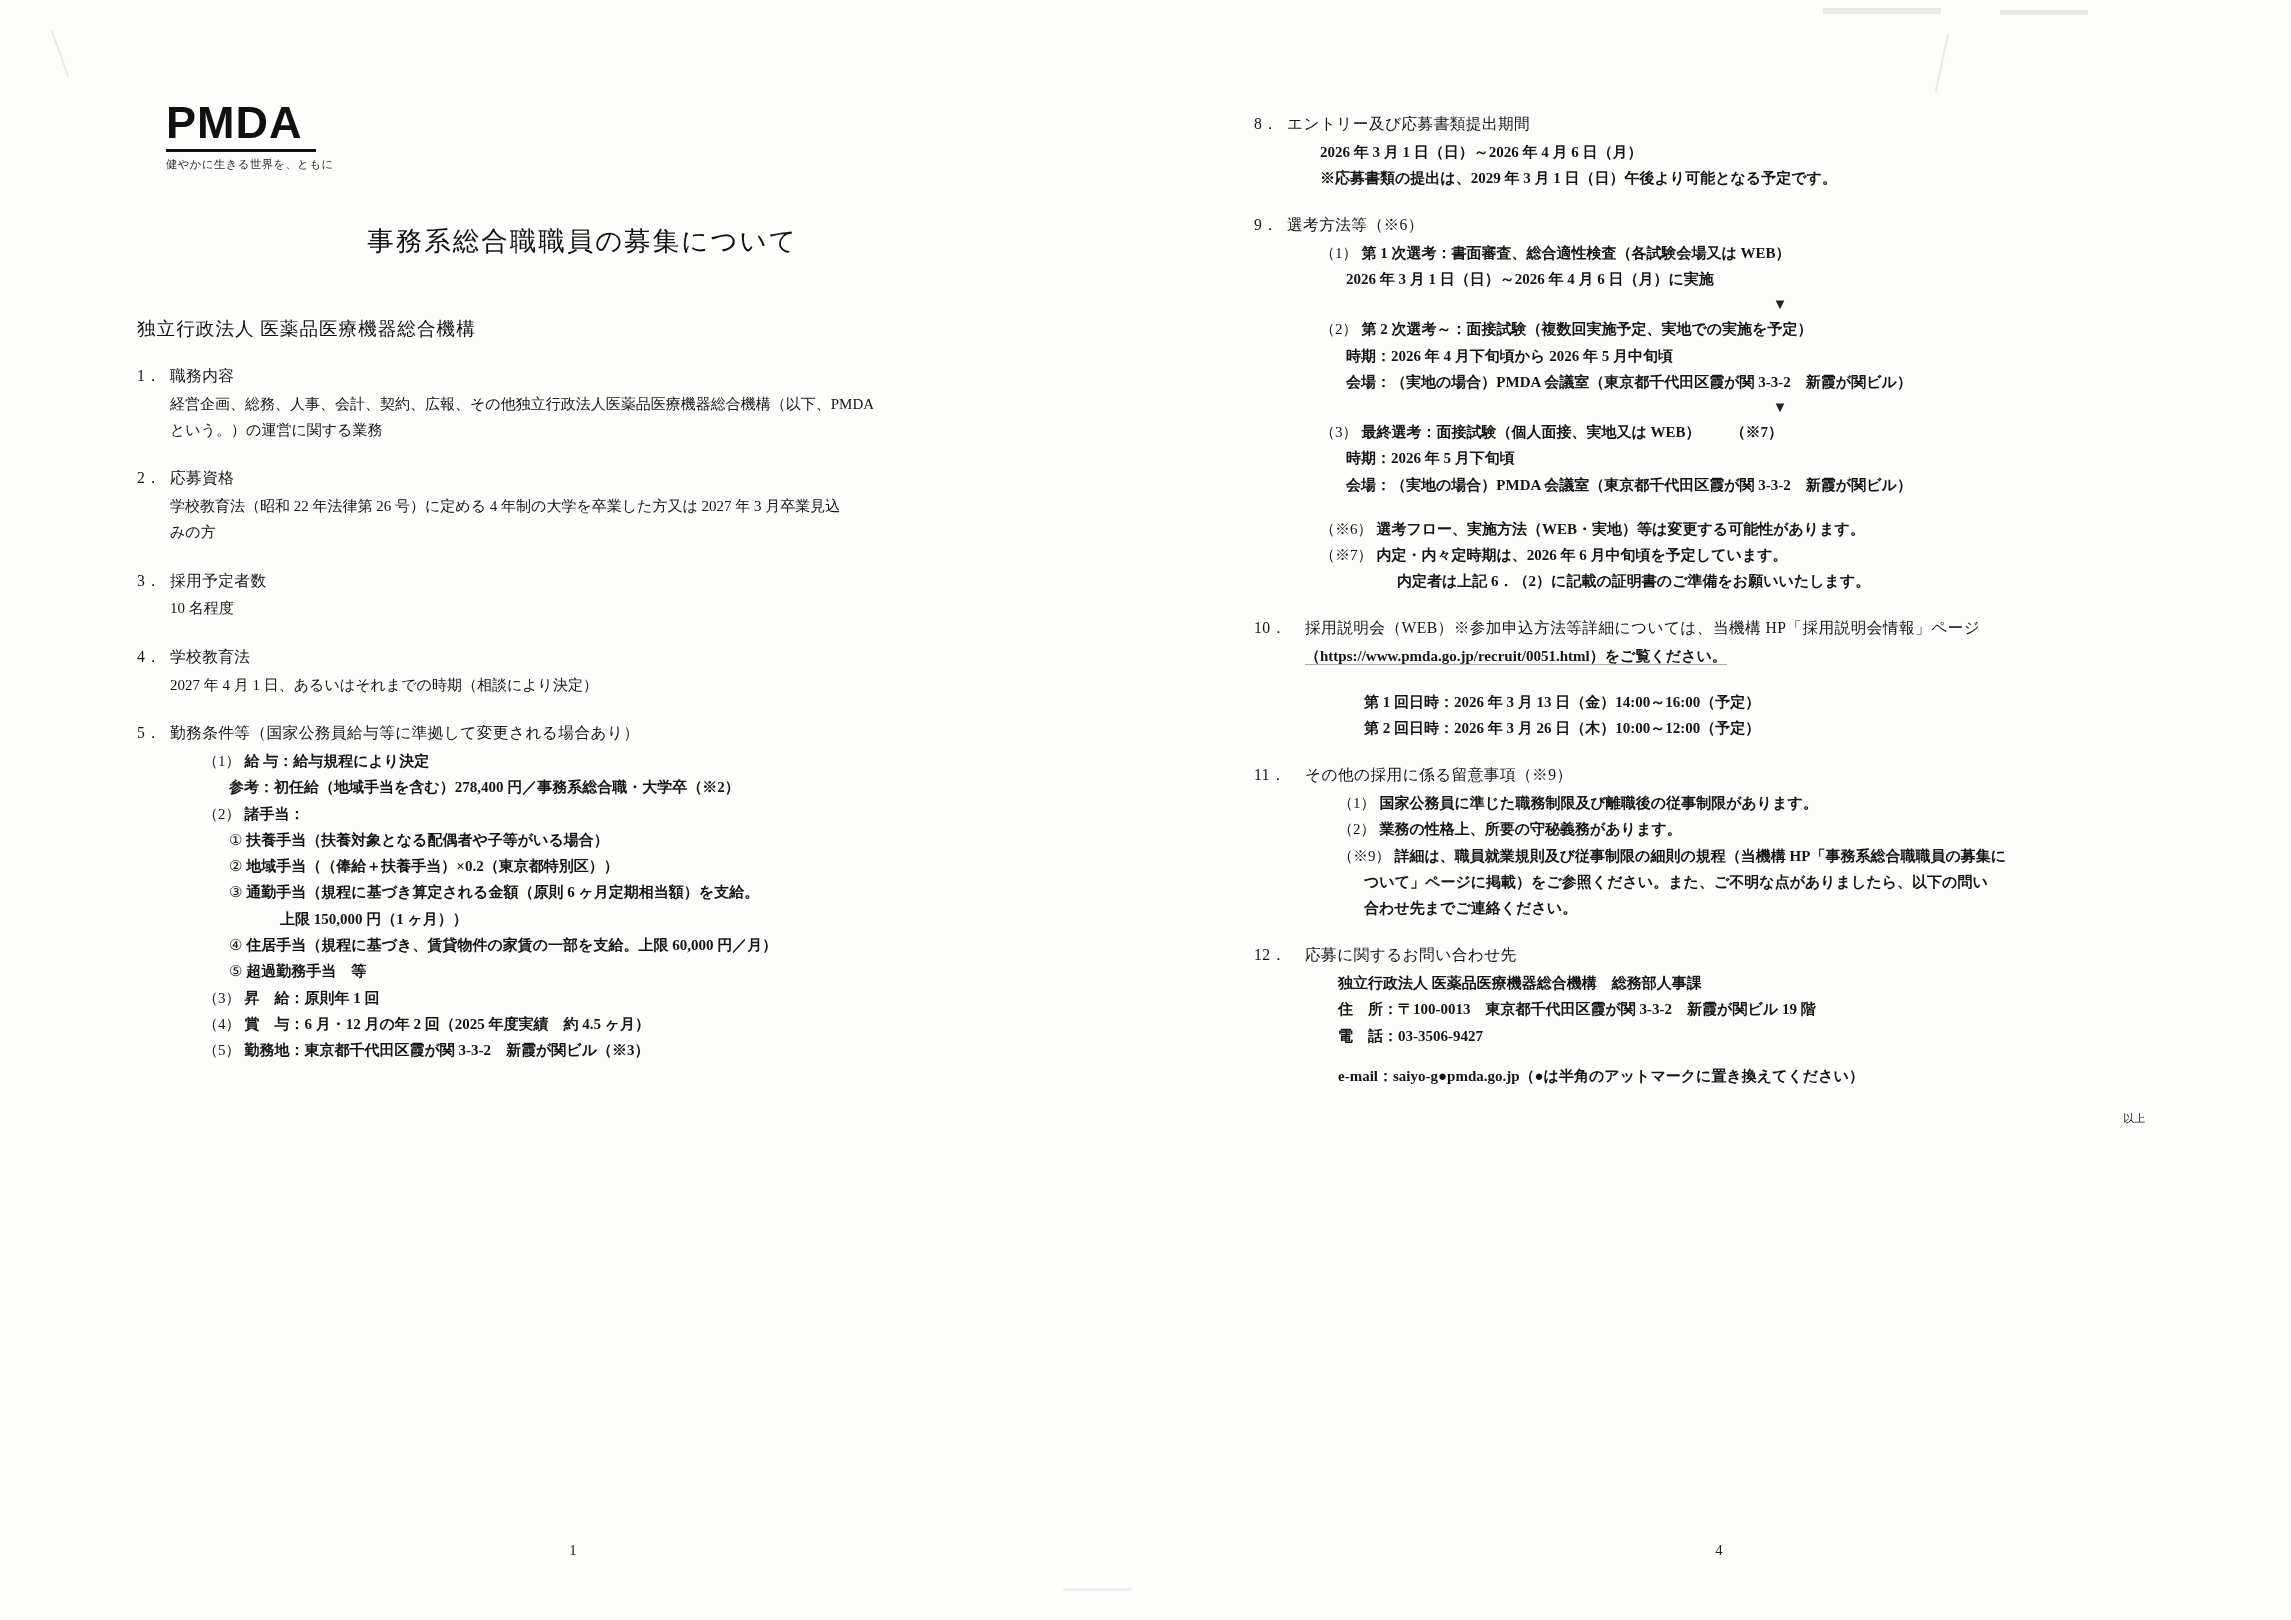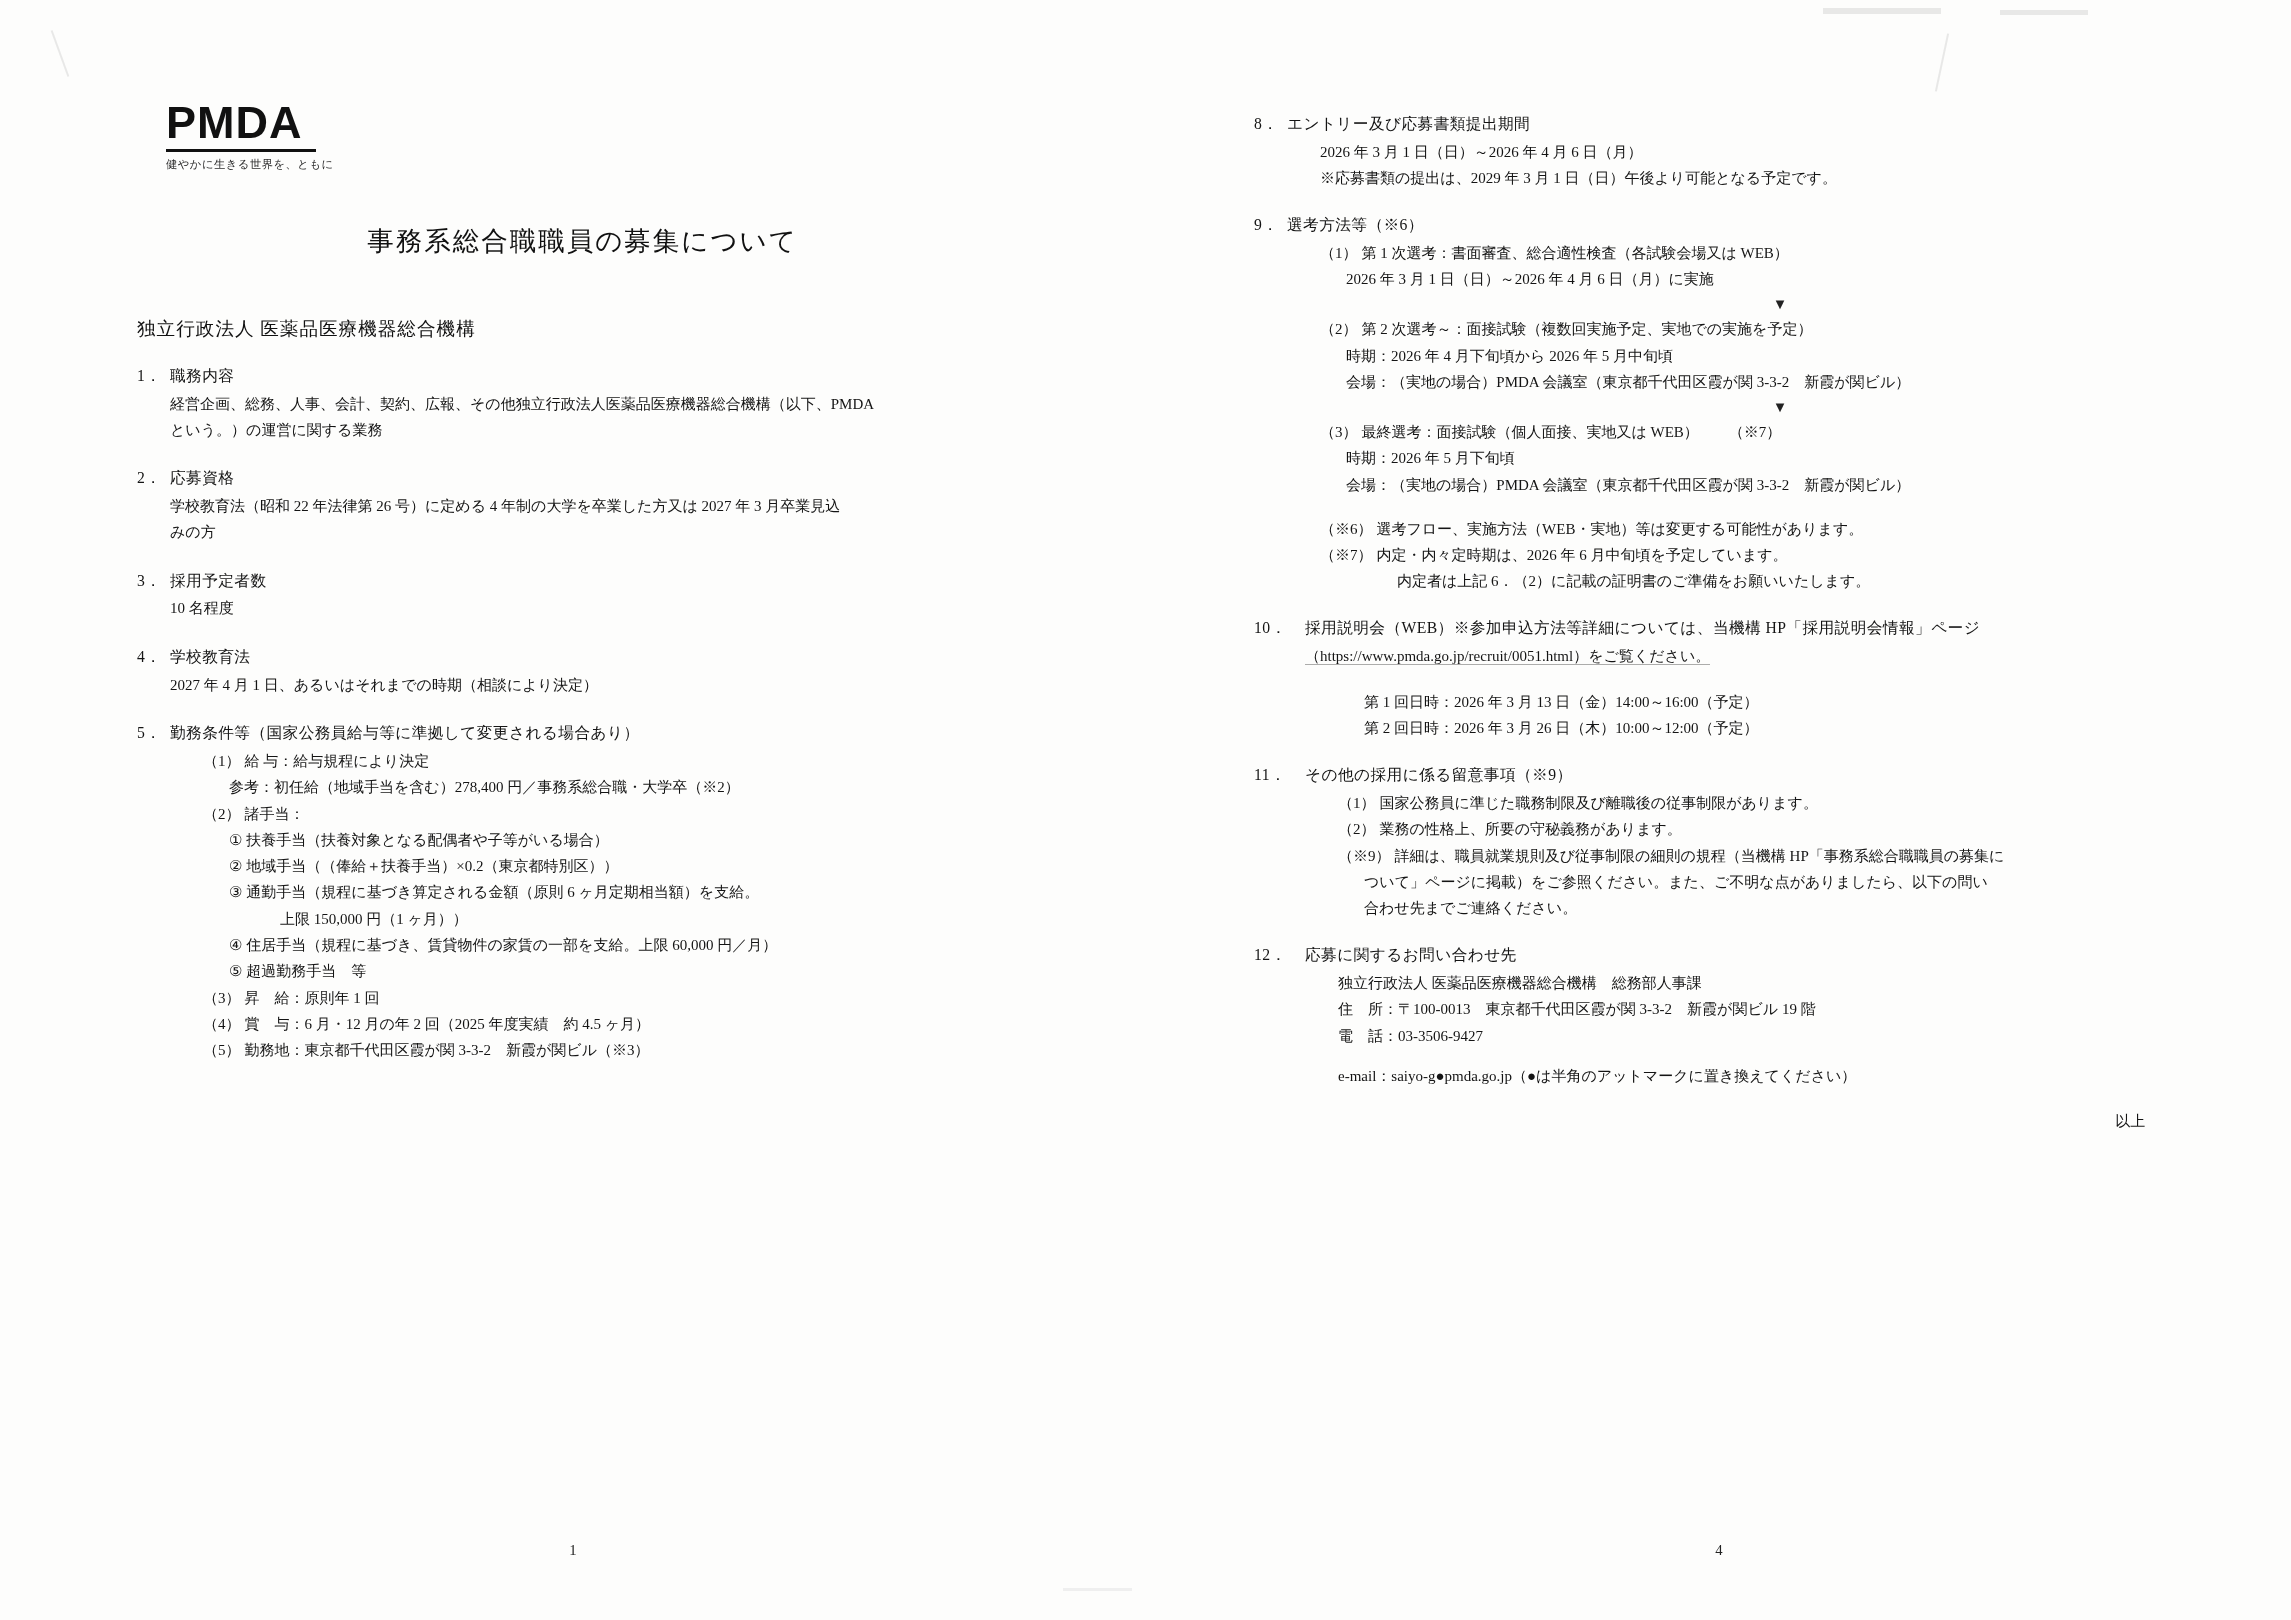--- a/index.html
+++ b/index.html
@@ -105,21 +105,21 @@
   .sec-title {
     flex: 1;
   }
   .sec-body {
     margin-left: 33px;
     margin-top: 2.9px;
   }
   .ind-1 { margin-left: 33px; }
   .ind-2 { margin-left: 59px; }
   .ind-4 { margin-left: 110px; }
-  .row-val { flex: 1; }
+  .row-val { flex: 1; font-weight: bold; }
   .tight { line-height: 1.62; }
 
   .sub {
     display: flex;
     align-items: flex-start;
     margin-top: 2px;
   }
   .sub-mark {
     flex: 0 0 auto;
     padding-right: 3.9px;
@@ -132,21 +132,21 @@
     color: #222;
   }
   .url {
     text-decoration: none;
     color: #141414;
     border-bottom: 1px solid rgba(20,20,20,.35);
   }
   .closing {
     text-align: right;
     margin-top: 21.6px;
-    font-size: 15px;
+    font-size: 11px;
     padding-right: 9.8px;
   }
   .pageno {
     position: absolute;
     bottom: 73px;
     font-size: 14.7px;
     color: #222;
   }
   .pageno-left { left: 0; right: 0; text-align: center; }
   .pageno-right { left: 0; right: 0; text-align: center; }

